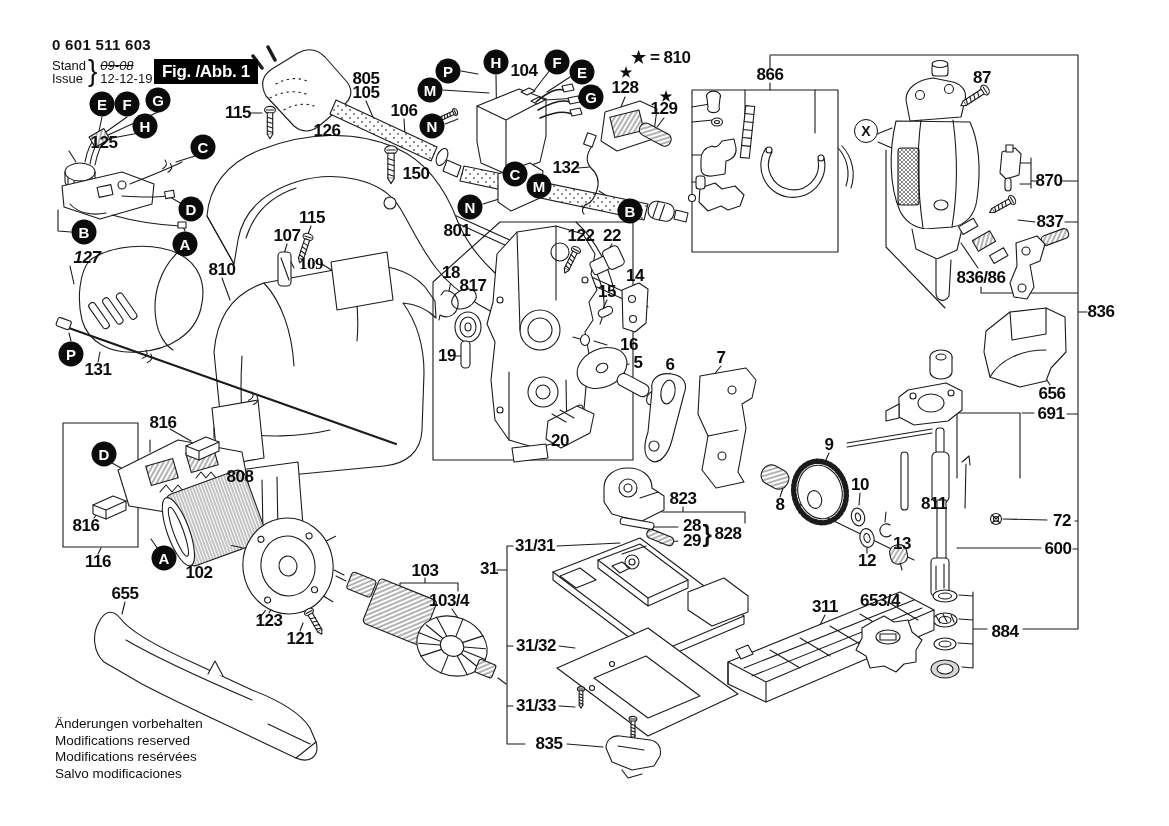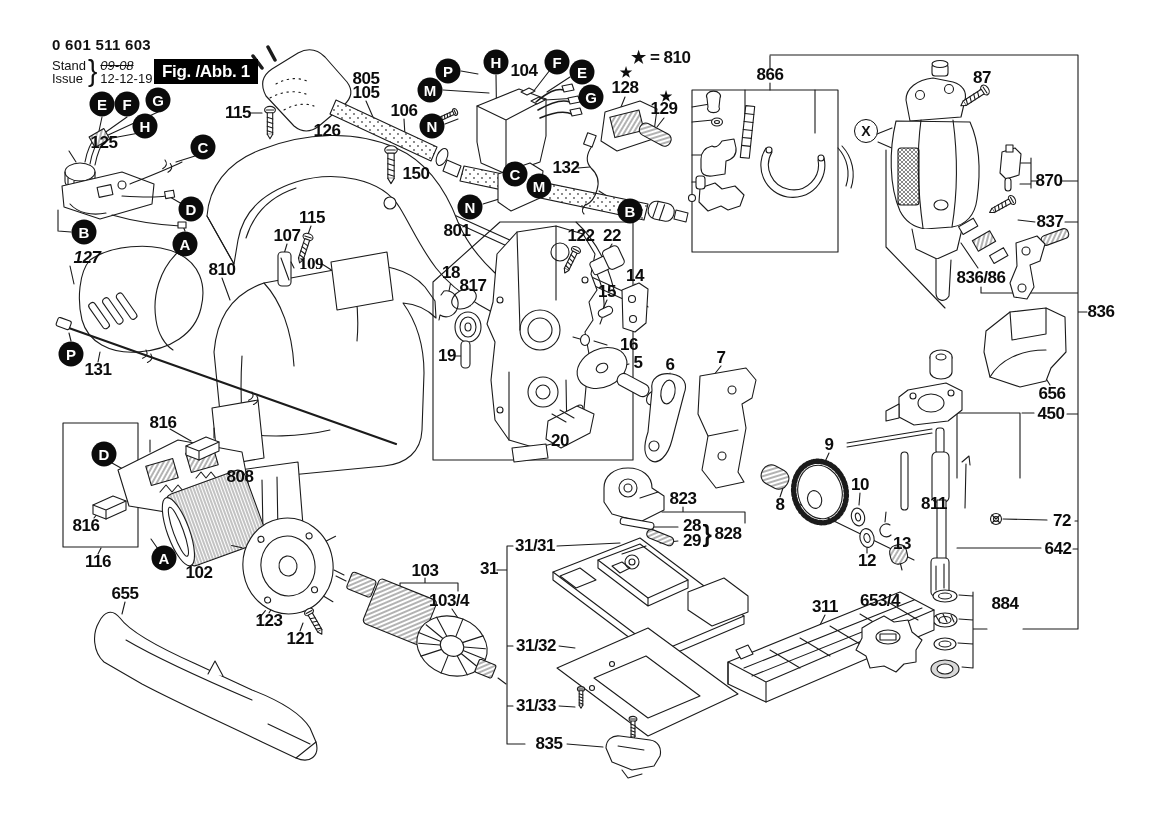--- a/index.html
+++ b/index.html
@@ -578,24 +578,24 @@
       <div class="plabel" style="left: 886px; top: 504px; margin-left: 48px;">811</div>
       <div class="plabel" style="left: 867px; top: 561px;">12</div>
       <div class="plabel" style="left: 902px; top: 544px;">13</div>
       <div class="plabel" style="left: 770px; top: 75px;">866</div>
       <div class="plabel" style="left: 982px; top: 78px;">87</div>
       <div class="plabel" style="left: 1049px; top: 181px;">870</div>
       <div class="plabel" style="left: 1050px; top: 222px;">837</div>
       <div class="plabel" style="left: 981px; top: 278px;">836/86</div>
       <div class="plabel" style="left: 1101px; top: 312px;">836</div>
       <div class="plabel" style="left: 1052px; top: 394px;">656</div>
-      <div class="plabel" style="left: 1051px; top: 414px;">450</div>
+      <div class="plabel" style="left: 1051px; top: 414px;">691</div>
       <div class="plabel" style="left: 1062px; top: 521px;">72</div>
-      <div class="plabel" style="left: 1058px; top: 549px;">642</div>
-      <div class="plabel" style="left: 1005px; top: 604px; text-align: right;">884</div>
+      <div class="plabel" style="left: 1058px; top: 549px;">600</div>
+      <div class="plabel" style="left: 1005px; top: 632px; text-align: right;">884</div>
       <div class="plabel" style="left: 163px; top: 423px;">816</div>
       <div class="plabel" style="left: 86px; top: 526px;">816</div>
       <div class="plabel" style="left: 98px; top: 562px;">116</div>
       <div class="plabel" style="left: 240px; top: 477px;">808</div>
       <div class="plabel" style="left: 199px; top: 573px;">102</div>
       <div class="plabel" style="left: 125px; top: 594px;">655</div>
       <div class="plabel" style="left: 269px; top: 621px;">123</div>
       <div class="plabel" style="left: 300px; top: 639px;">121</div>
       <div class="plabel" style="left: 425px; top: 571px;">103</div>
       <div class="plabel" style="left: 449px; top: 601px;">103/4</div>
@@ -649,14 +649,20 @@
     <div class="dates">
       <div class="date-old">09-08</div>
       <div>12-12-19</div>
     </div>
   </div>
 </div>
 
 <div id="figbox">Fig. /Abb. 1</div>
 <div id="starnote">★ = 810</div>
 
-
+<div id="footer">
+  <div>Änderungen vorbehalten</div>
+  <div>Modifications reserved</div>
+  <div>Modifications resérvées</div>
+  <div>Salvo modificaciones</div>
 </div>
 
+</div>
+
 </body></html>

